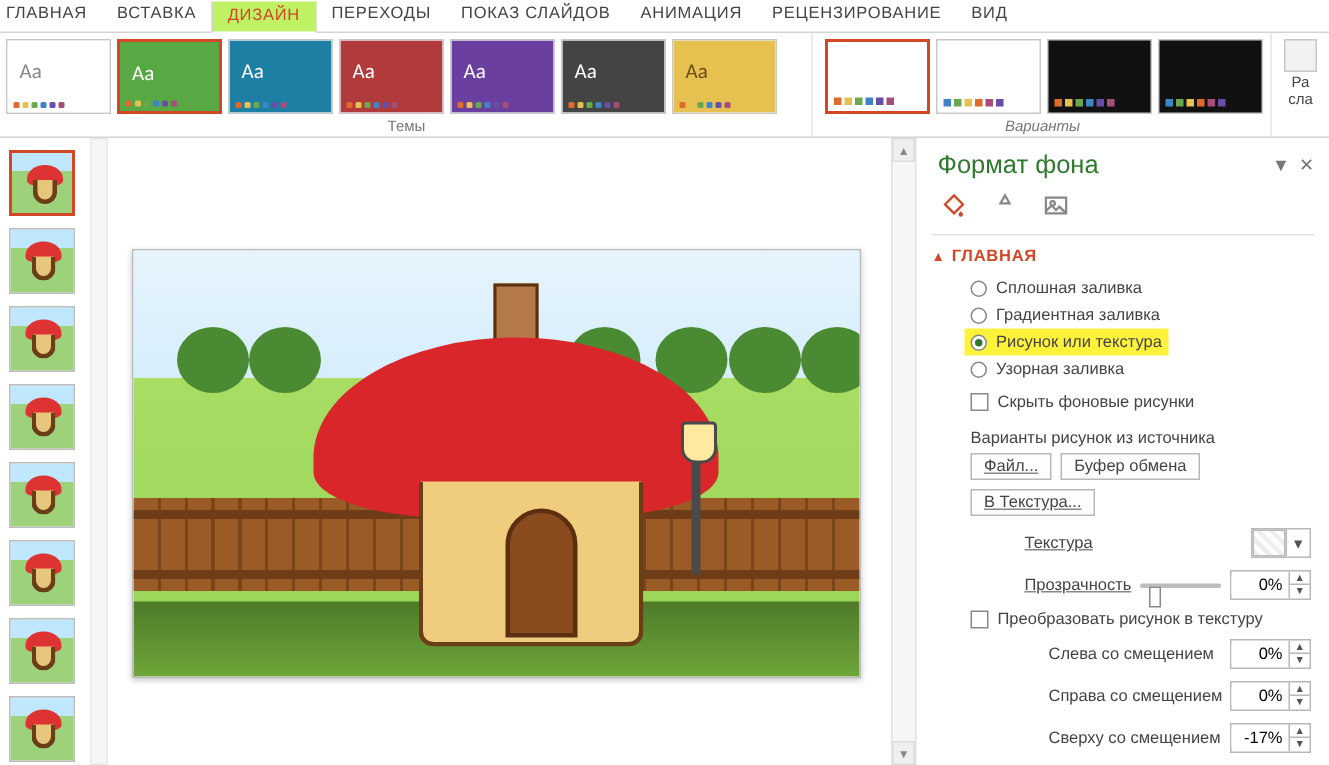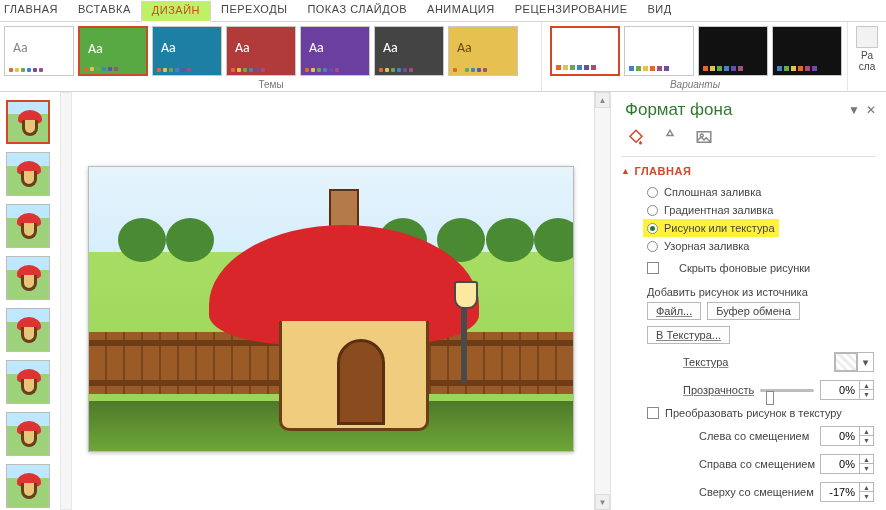--- a/index.html
+++ b/index.html
@@ -75,21 +75,21 @@
 .sep{height:1px;background:#e2e2e2;margin:0 10px 4px 10px;}
 .section-hdr{display:flex;align-items:center;gap:4px;padding:4px 10px;color:#d24726;font-weight:bold;letter-spacing:.5px;cursor:pointer;}
 .section-hdr .tri{font-size:9px;}
 .opt-list{padding:2px 12px 4px 36px;}
 .opt{display:flex;align-items:center;gap:6px;padding:3px 0;color:#444;cursor:pointer;}
 .opt .radio{width:11px;height:11px;border:1px solid #888;border-radius:50%;display:inline-flex;align-items:center;justify-content:center;}
 .opt .radio.checked{background:#fff;}
 .opt .radio.checked::after{content:"";width:5px;height:5px;background:#2f7a2f;border-radius:50%;display:block;}
 .opt.highlight{background:#fff23a;padding-left:4px;padding-right:4px; margin-left:-4px; width:max-content;}
 .chk{width:12px;height:12px;border:1px solid #888;display:inline-block;}
-.chk-row{display:flex;align-items:center;gap:20px;padding:3px 0 6px 36px;color:#444;cursor:pointer;}
+.chk-row{display:flex;align-items:center;gap:6px;padding:3px 0 6px 36px;color:#444;cursor:pointer;}
 .sub-block{padding:6px 12px 4px 36px;}
 .sub-label{color:#444;padding-bottom:4px;}
 .btn-row{display:flex;gap:6px;flex-wrap:wrap;}
 .pbtn{border:1px solid #b8b8b8;background:#fdfdfd;padding:2px 8px;color:#444;cursor:pointer;}
 .pbtn .u{text-decoration:underline;text-decoration-color:#888;}
 .field-row{display:flex;align-items:center;justify-content:space-between;padding:4px 12px 4px 36px;color:#444;}
 .field-row .lbl{white-space:nowrap;margin-left:36px;}
 .field-row .lbl .u{text-decoration:underline;text-decoration-color:#888;}
 .combo{display:flex;align-items:center;border:1px solid #b8b8b8;height:20px;}
 .combo .dd{width:16px;height:18px;border-left:1px solid #b8b8b8;display:flex;align-items:center;justify-content:center;color:#555;cursor:pointer;}
@@ -375,21 +375,21 @@
           <span class="radio"></span>
           <span>Узорная заливка</span>
         </div>
     </div>
     <div class="chk-row">
         <span class="chk"></span>
         <span>Скрыть фоновые рисунки</span>
       </div>
 
     <div class="sub-block">
-      <div class="sub-label">Добавить рисунок из источника</div>
+      <div class="sub-label">Варианты рисунок из источника</div>
       <div class="btn-row">
         <div class="pbtn"><span class="u">Файл...</span></div>
         <div class="pbtn"><span>Буфер обмена</span></div>
         <div class="pbtn"><span class="u">В Текстура...</span></div>
       </div>
     </div>
 
     <div class="field-row">
       <span class="lbl"><span class="u">Текстура</span></span>
       <div class="combo">

